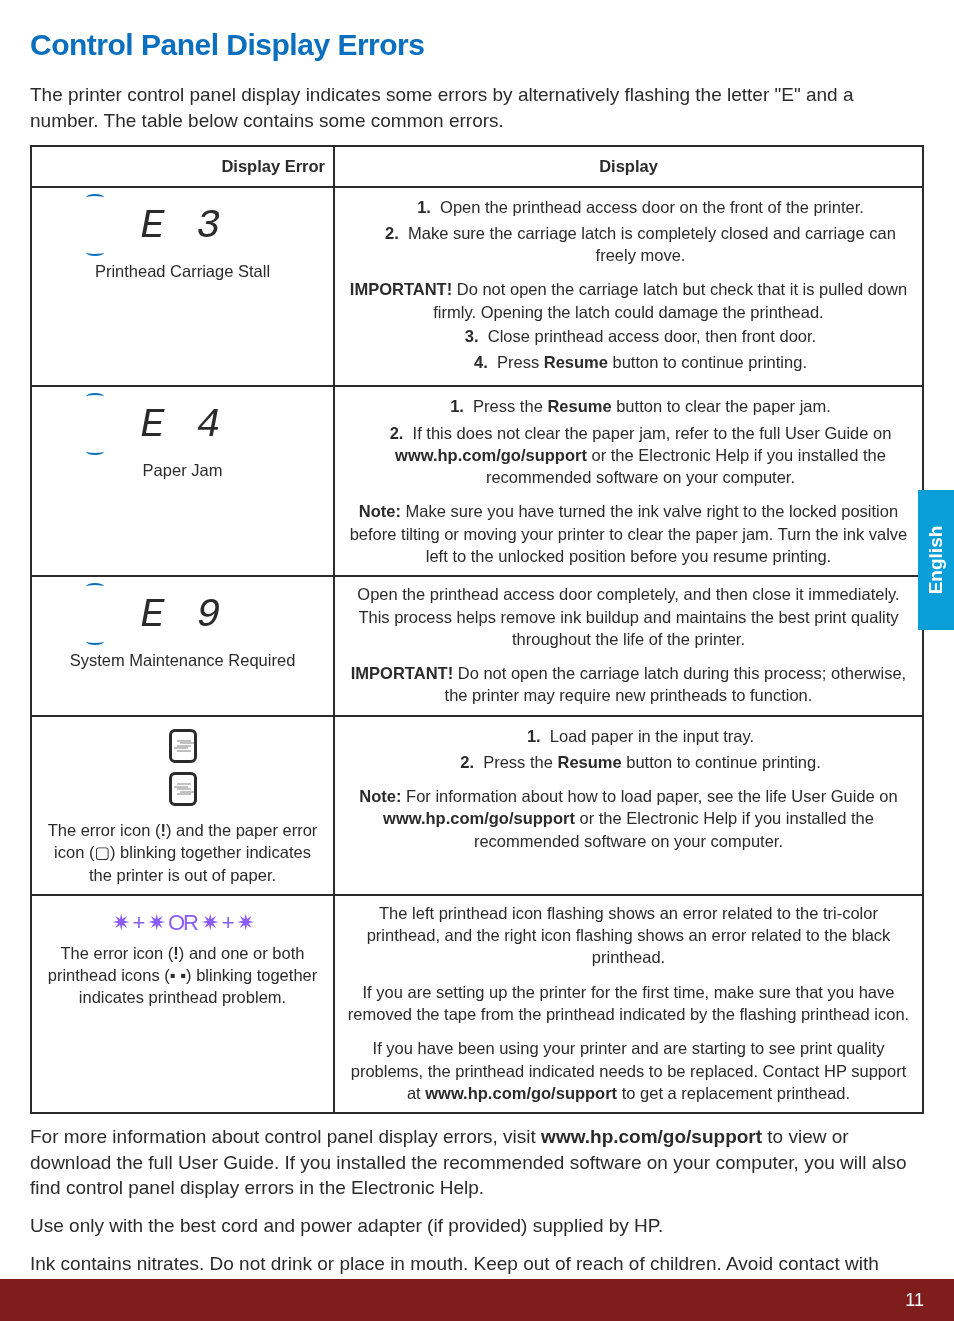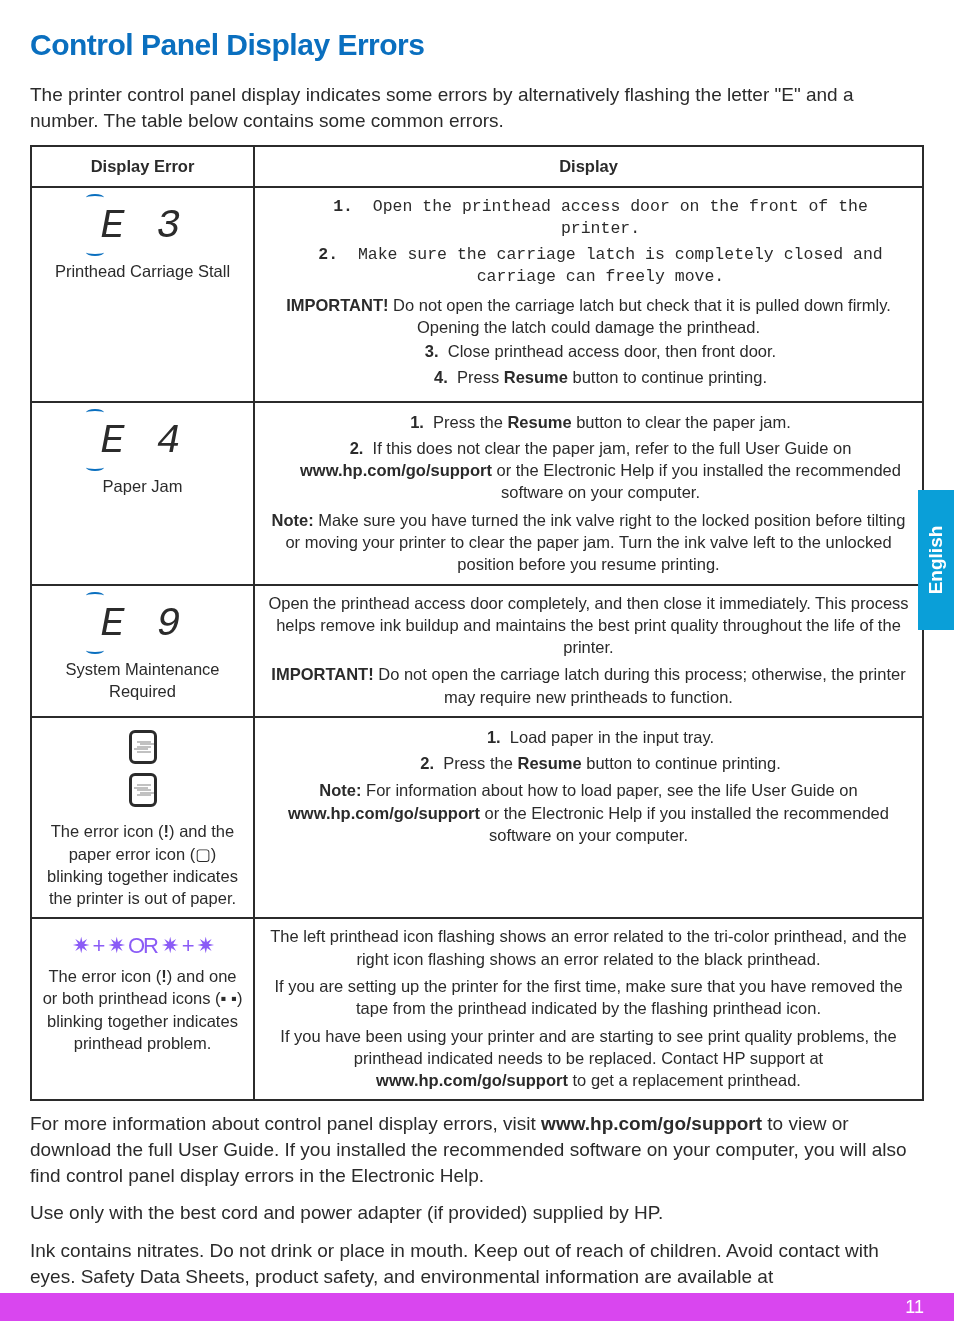--- a/index.html
+++ b/index.html
@@ -39,21 +39,21 @@
     vertical-align: top;
     padding: 6px 10px 8px 10px;
     font-size: 16.5px;
     line-height: 1.35;
   }
   th {
     text-align: center;
     font-weight: 800;
     padding: 8px;
   }
-  .col-error { width: 223px; }
+  .col-error { width: 303px; text-align: right; }
   .seg {
     font-family: "Courier New", monospace;
     font-size: 40px;
     font-weight: 400;
     font-style: italic;
     color: #2b2b2b;
     display: block;
     line-height: 1;
     margin: 6px 0 2px 0;
     letter-spacing: 4px;
@@ -64,21 +64,21 @@
     height: 7px;
     border: 2px solid #0a6fbf;
     border-radius: 50%;
   }
   .seg-arc-top { border-bottom: none; border-left: none; border-right: none; margin-left: 44px; }
   .seg-arc-bottom { border-top: none; border-left: none; border-right: none; margin-left: 44px; margin-bottom: 4px;}
   .err-label { font-weight: 400; font-size: 16.5px; display: block; margin-top: 4px;}
   ol { padding-left: 20px; margin: 2px 0; }
   ol li { padding-left: 4px; margin-bottom: 4px; }
   .strong { font-weight: 800; }
-  .note-block { margin-top: 5px; }
+  .note-block { margin-top: 12px; }
   .side-tab {
     position: absolute;
     right: 0;
     top: 490px;
     width: 36px;
     height: 140px;
     background: #0a9fd8;
     color: #fff;
     display: flex;
     align-items: center;
@@ -88,22 +88,22 @@
     transform: rotate(-90deg);
     font-weight: 800;
     font-size: 19px;
     white-space: nowrap;
   }
   .bottom-bar {
     position: absolute;
     left: 0;
     right: 0;
     bottom: 0;
-    height: 28px;
-    background: #d946ef;
+    height: 42px;
+    background: #7f1d1d;
     color: #fff;
     display: flex;
     align-items: center;
     justify-content: flex-end;
     padding-right: 30px;
     font-size: 18px;
   }
   .icon-stack { margin: 6px 0 4px 0; }
   .icon-box {
     display: inline-block;
@@ -165,21 +165,21 @@
     <tbody>
 
       <tr>
         <td>
           <span class="seg-arc-top"></span>
           <span class="seg">E 3</span>
           <span class="seg-arc-bottom"></span>
           <span class="err-label">Printhead Carriage Stall</span>
         </td>
         <td>
-          <ol style="list-style: none; font-family: Liberation Mono, monospace;">
+          <ol style="list-style: none;">
             <li><span class="inline-icon strong">1.</span>&nbsp; <span>Open the printhead access door on the front of the printer.</span></li>
             <li><span class="inline-icon strong">2.</span>&nbsp; <span>Make sure the carriage latch is completely closed and carriage can freely move.</span></li>
           </ol>
           <p class="note-block"><span class="strong">IMPORTANT!</span><span> Do not open the carriage latch but check that it is pulled down firmly. Opening the latch could damage the printhead.</span></p>
           <ol start="3" style="list-style: none;">
             <li><span class="inline-icon strong">3.</span>&nbsp; <span>Close printhead access door, then front door.</span></li>
             <li><span class="inline-icon strong">4.</span>&nbsp; Press <span class="strong">Resume</span> button to continue printing.</li>
           </ol>
         </td>
       </tr>

